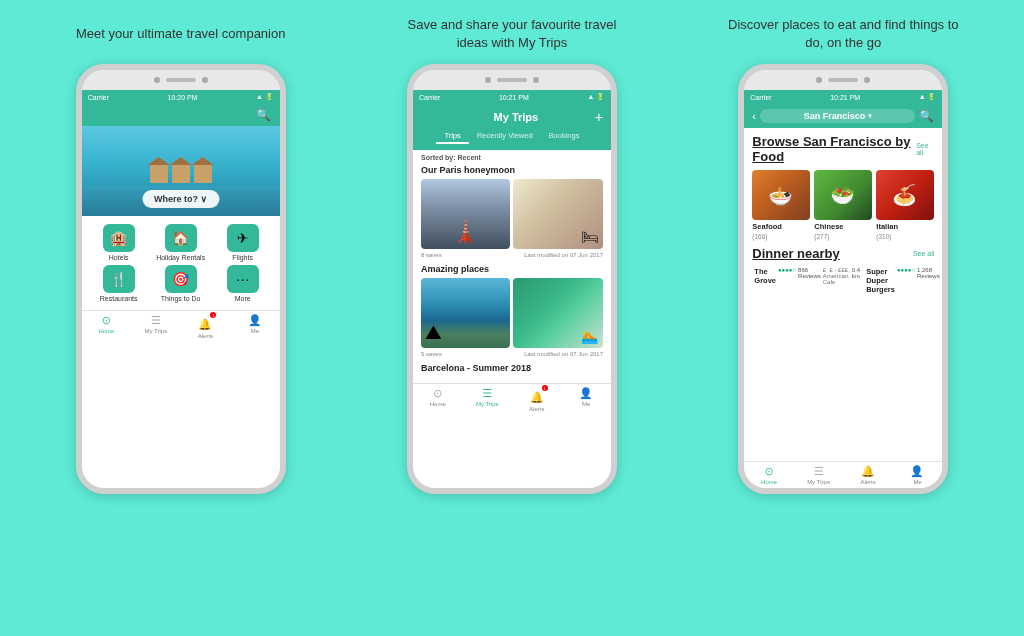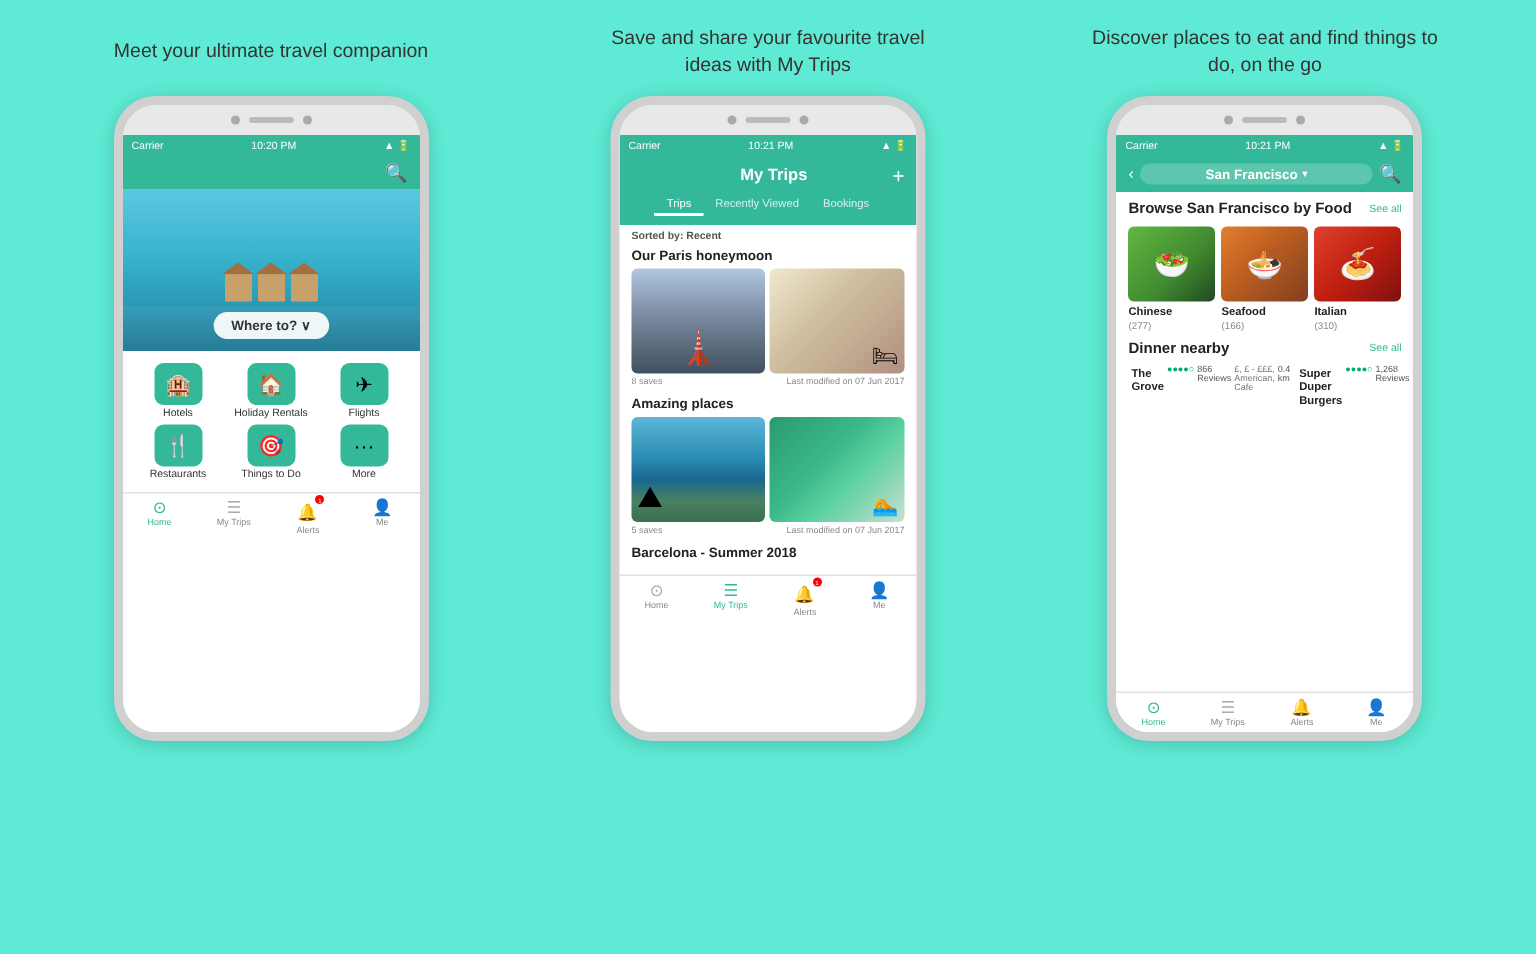--- a/index.html
+++ b/index.html
@@ -114,21 +114,21 @@
       display: flex;
       justify-content: flex-end;
       flex-shrink: 0;
     }
     .search-icon-white {
       color: #fff;
       font-size: 12px;
     }
 
     .phone1-hero {
-      height: 108px;
+      height: 90px;
       background: linear-gradient(180deg, #5bc8e0 0%, #3ab4d0 40%, #2a9ab5 70%, #4a8a7a 100%);
       position: relative;
       flex-shrink: 0;
       overflow: hidden;
     }
     .hero-overlay {
       position: absolute;
       bottom: 8px;
       left: 50%;
       transform: translateX(-50%);
@@ -465,23 +465,24 @@
       flex-direction: column;
       gap: 6px;
     }
 
     .section-header {
       display: flex;
       align-items: center;
       justify-content: space-between;
     }
     .section-title {
-      font-size: 10px;
+      font-size: 13px;
       font-weight: 700;
       color: #222;
+      text-decoration: underline;
     }
     .see-all {
       font-size: 7px;
       color: #34b89a;
     }
 
     .food-grid {
       display: flex;
       gap: 4px;
     }
@@ -792,28 +793,28 @@
           </div>
           <span class="search-icon-phone3">🔍</span>
         </div>
         <div class="phone3-body">
           <div class="section-header">
             <span class="section-title">Browse San Francisco by Food</span>
             <span class="see-all">See all</span>
           </div>
           <div class="food-grid">
             <div class="food-item">
+              <div class="food-img food-img-seafood"></div>
+              <span class="food-name">Seafood</span>
+              <span class="food-count">(166)</span>
+            </div>
+            <div class="food-item">
               <div class="food-img food-img-chinese"></div>
               <span class="food-name">Chinese</span>
               <span class="food-count">(277)</span>
-            </div>
-            <div class="food-item">
-              <div class="food-img food-img-seafood"></div>
-              <span class="food-name">Seafood</span>
-              <span class="food-count">(166)</span>
             </div>
             <div class="food-item">
               <div class="food-img food-img-italian"></div>
               <span class="food-name">Italian</span>
               <span class="food-count">(310)</span>
             </div>
           </div>
           <div class="section-header">
             <span class="section-title">Dinner nearby</span>
             <span class="see-all">See all</span>

